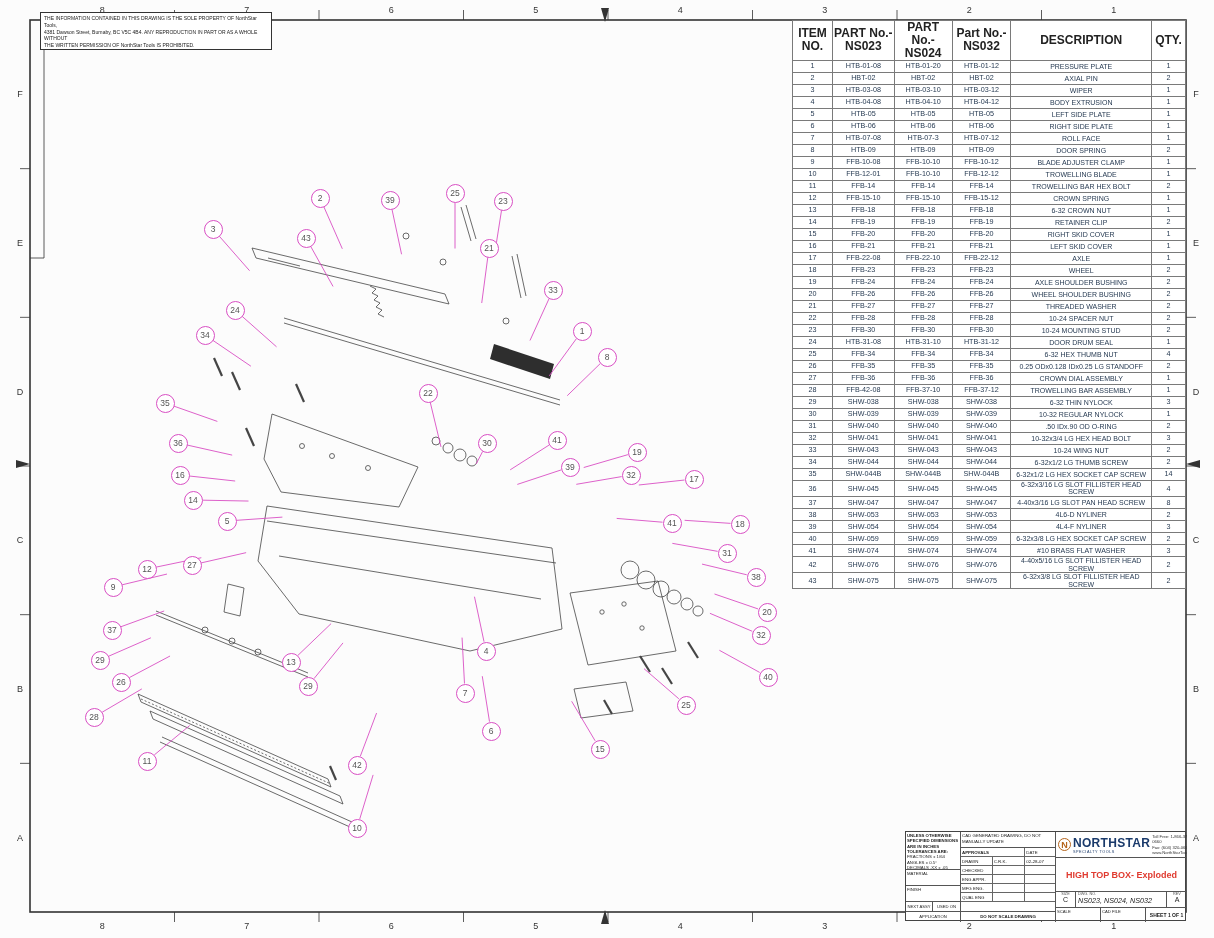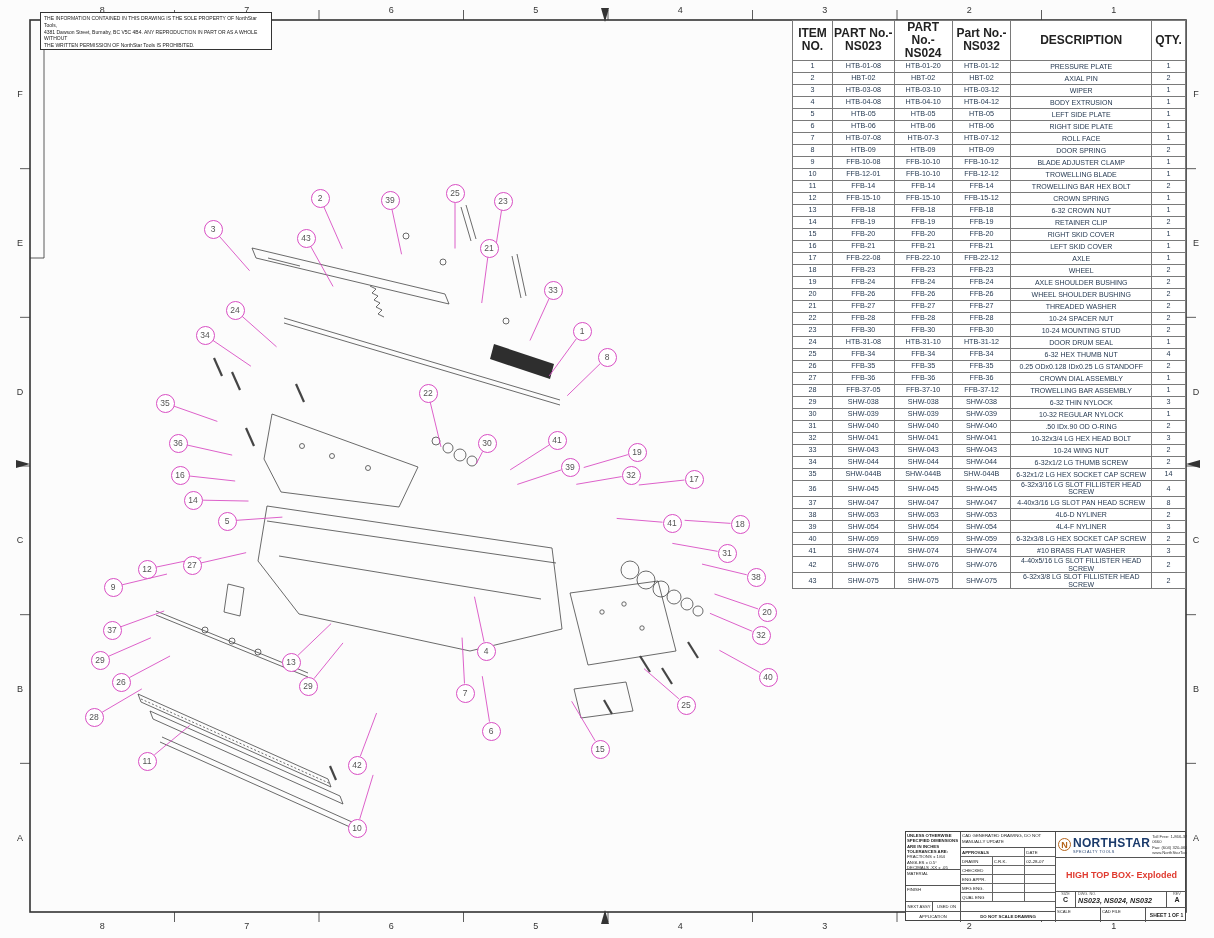--- a/index.html
+++ b/index.html
@@ -46,21 +46,21 @@
   .logo-name{font-weight:bold;font-size:12px;color:#1a3a6b;letter-spacing:.3px;display:block;}
   .logo-sub{font-size:3.8px;color:#1a3a6b;display:block;letter-spacing:.5px;}
   .contact{margin-left:auto;text-align:left;font-size:4.2px;line-height:1.3;color:#333;}
   .contact span{display:block;}
   .tb-title{left:150px;top:26px;width:131px;height:34px;border-bottom:1px solid #555;display:flex;align-items:center;justify-content:center;
     color:#e03b30;font-weight:bold;font-size:9px;text-align:center;}
   .tb-size{left:150px;top:60px;width:20px;height:16px;border-right:1px solid #555;border-bottom:1px solid #555;text-align:center;}
   .tb-dwgno{left:170px;top:60px;width:91px;height:16px;border-right:1px solid #555;border-bottom:1px solid #555;padding-left:2px;}
   .tb-rev{left:261px;top:60px;width:20px;height:16px;border-bottom:1px solid #555;text-align:center;}
   .tb-lab{display:block;font-size:3.8px;color:#555;}
-  .tb-val{display:block;font-size:7px;font-weight:bold;}
+  .tb-val{display:block;font-size:7px;font-weight:normal;}
   .tb-dwgno .tb-val{font-size:7.2px;font-style:italic;}
   .tb-scalebox{left:150px;top:76px;width:45px;height:14px;border-right:1px solid #555;font-size:4.2px;padding:1px;}
   .tb-cadfile{left:195px;top:76px;width:45px;height:14px;border-right:1px solid #555;font-size:4.2px;padding:1px;}
   .tb-sheet{left:240px;top:76px;width:41px;height:14px;font-size:5px;font-weight:bold;display:flex;align-items:center;justify-content:center;}
 </style>
 </head>
 <body>
 
 <svg id="draw-svg" width="1214" height="938" viewBox="0 0 1214 938">
 
@@ -487,21 +487,21 @@
       <tr>
         <td class="c0">27</td>
         <td class="c1">FFB-36</td>
         <td class="c2">FFB-36</td>
         <td class="c3">FFB-36</td>
         <td class="c4">CROWN DIAL ASSEMBLY</td>
         <td class="c5">1</td>
       </tr>
       <tr>
         <td class="c0">28</td>
-        <td class="c1">FFB-37-05</td>
+        <td class="c1">FFB-42-08</td>
         <td class="c2">FFB-37-10</td>
         <td class="c3">FFB-37-12</td>
         <td class="c4">TROWELLING BAR ASSEMBLY</td>
         <td class="c5">1</td>
       </tr>
       <tr>
         <td class="c0">29</td>
         <td class="c1">SHW-038</td>
         <td class="c2">SHW-038</td>
         <td class="c3">SHW-038</td>

